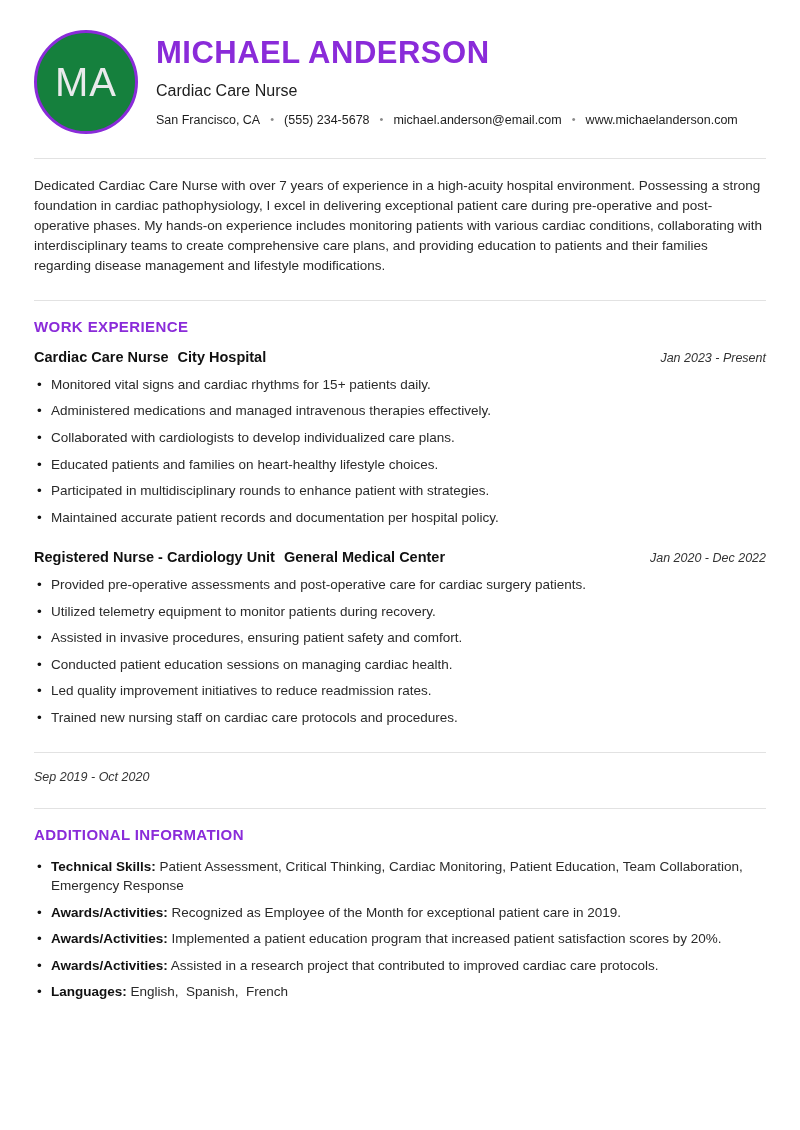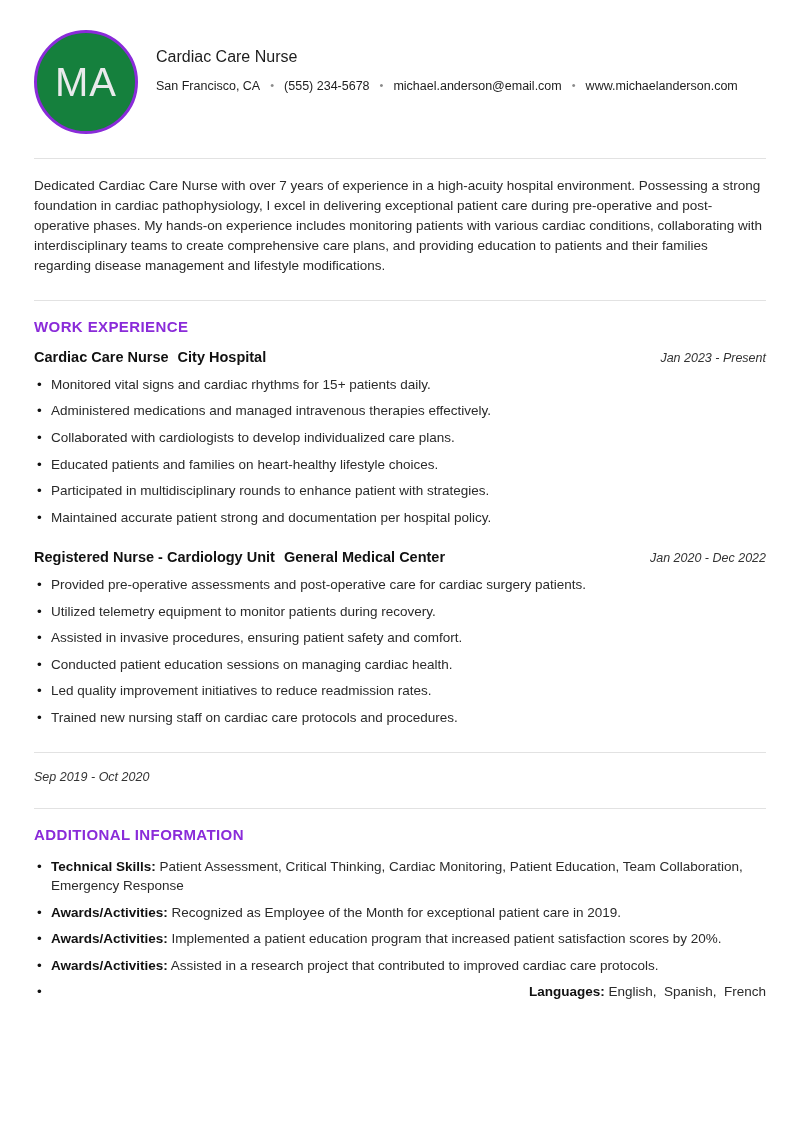--- a/index.html
+++ b/index.html
@@ -122,34 +122,35 @@
   }
   ul.bullets li::before{
     content:"\2022";
     position:absolute;
     left:3px;
     top:0;
     color:#111;
   }
   ul.bullets li:last-child{margin-bottom:0;}
   .li-label{font-weight:bold;color:#111;}
-  .pre{white-space:pre-wrap;text-align:right;}
+  .pre{white-space:pre-wrap;}
 
   .edu-row{margin-bottom:4px;}
 </style>
 </head>
 <body>
 
 <div class="page">
 
   <div class="header">
     <div class="avatar">
       <span class="avatar-initials">MA</span>
     </div>
     <div class="header-text">
+      <div class="name">MICHAEL ANDERSON</div>
       <div class="job-headline">Cardiac Care Nurse</div>
       <div class="contact-row">
         <span>San Francisco, CA</span>
         <span class="contact-sep">•</span>
         <span>(555) 234-5678</span>
         <span class="contact-sep">•</span>
         <span>michael.anderson@email.com</span>
         <span class="contact-sep">•</span>
         <span>www.michaelanderson.com</span>
       </div>
@@ -169,21 +170,21 @@
           <span>Cardiac Care Nurse</span><span class="entry-company">City Hospital</span>
         </span>
         <span class="entry-dates">Jan 2023 - Present</span>
       </div>
       <ul class="bullets">
         <li>Monitored vital signs and cardiac rhythms for 15+ patients daily.</li>
         <li>Administered medications and managed intravenous therapies effectively.</li>
         <li>Collaborated with cardiologists to develop individualized care plans.</li>
         <li>Educated patients and families on heart-healthy lifestyle choices.</li>
         <li>Participated in multidisciplinary rounds to enhance patient with strategies.</li>
-        <li>Maintained accurate patient strong and documentation per hospital policy.</li>
+        <li>Maintained accurate patient records and documentation per hospital policy.</li>
       </ul>
     </div>
 
     <div class="job">
       <div class="entry-header">
         <span class="entry-title-group">
           <span>Registered Nurse - Cardiology Unit</span><span class="entry-company">General Medical Center</span>
         </span>
         <span class="entry-dates">Jan 2020 - Dec 2022</span>
       </div>

